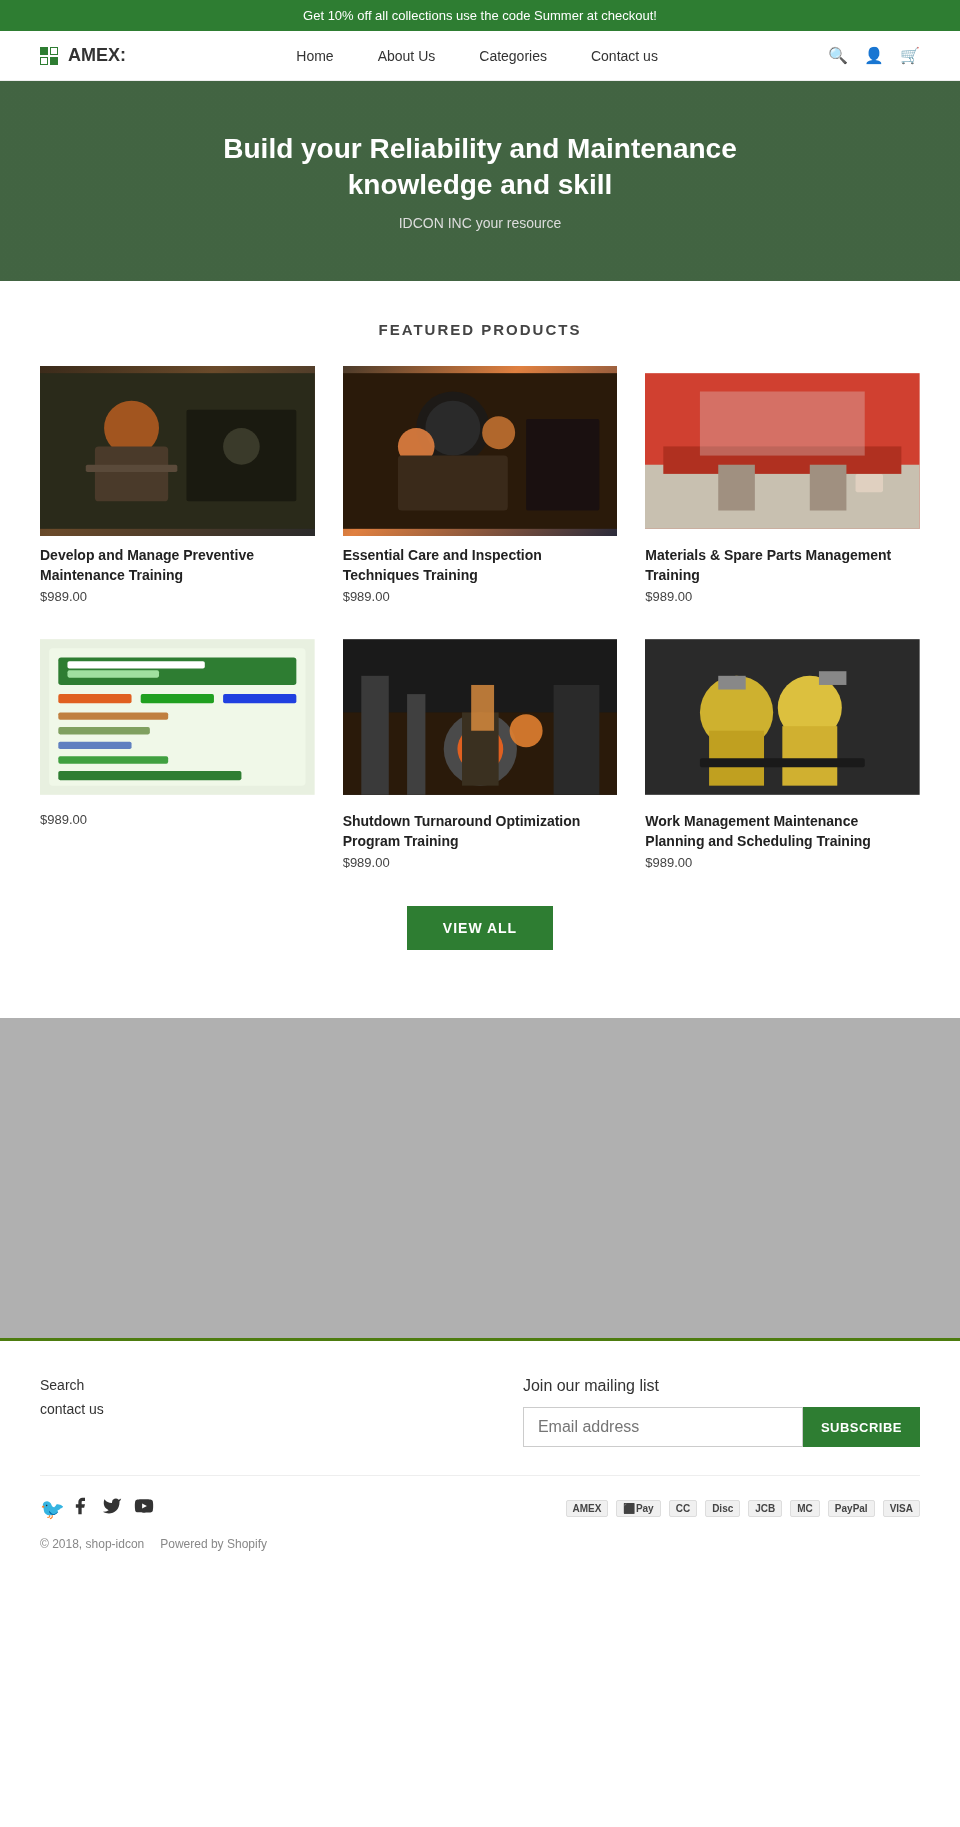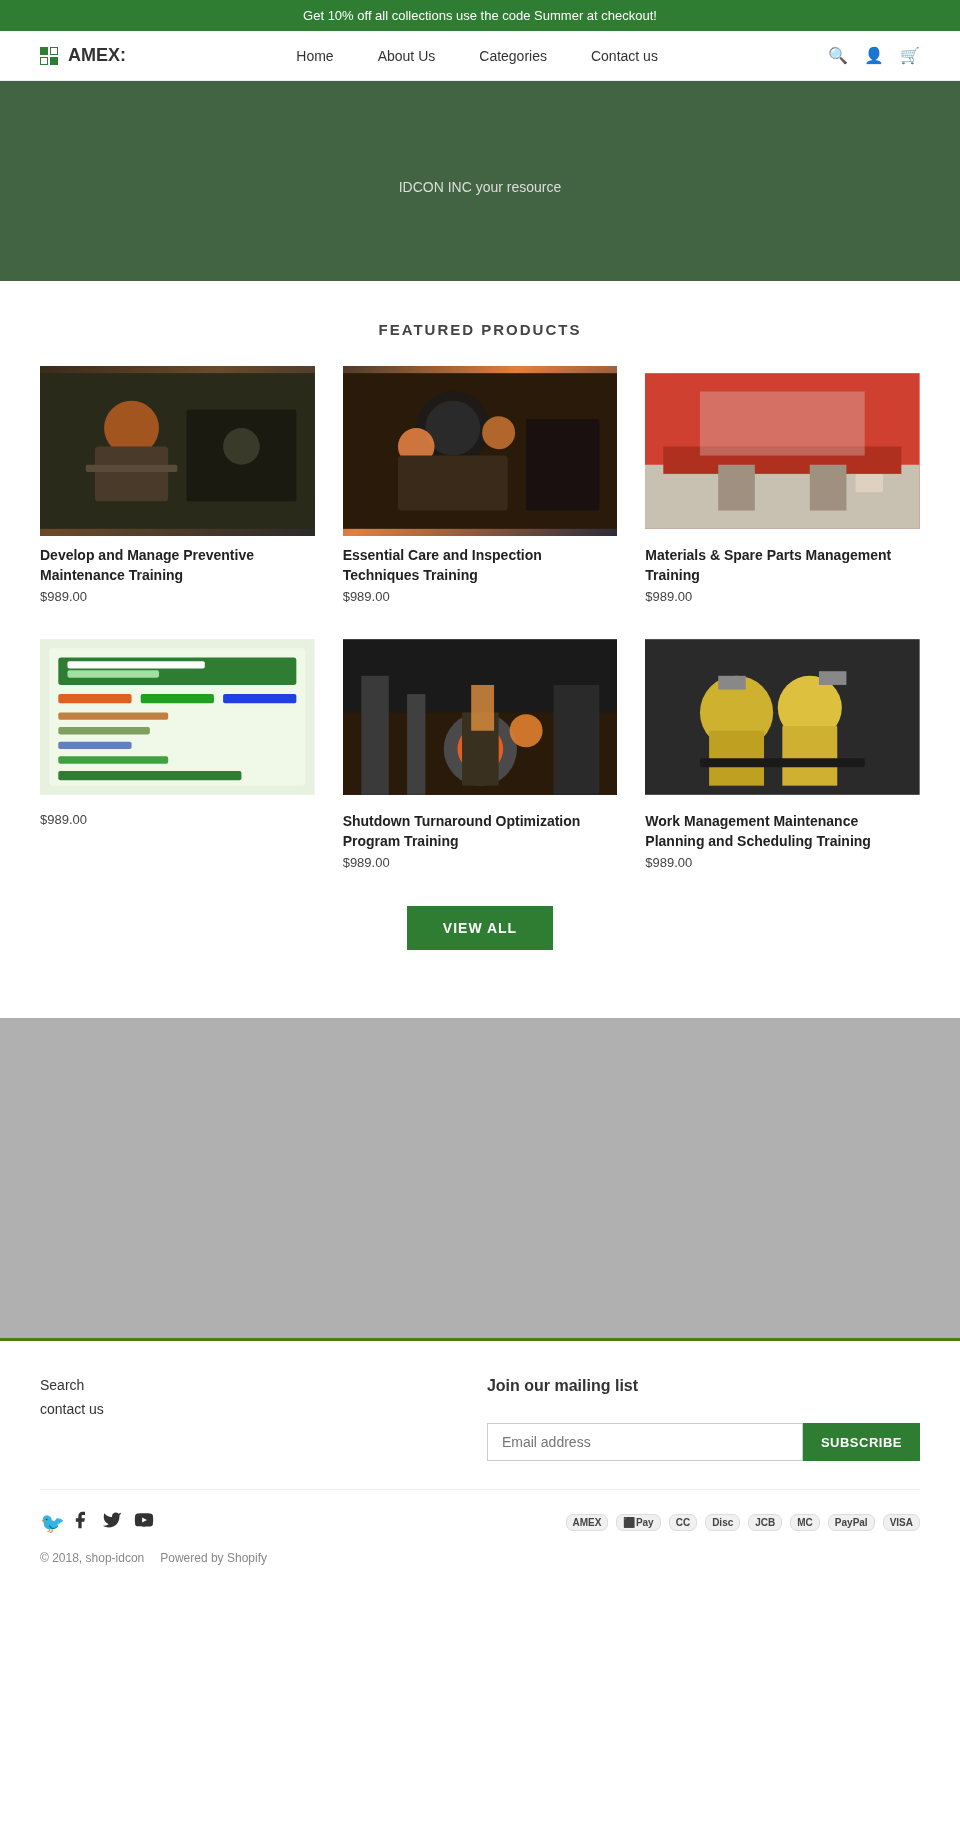--- a/index.html
+++ b/index.html
@@ -167,27 +167,27 @@
       border-top: 3px solid #4d7c0f;
     }
     .footer-top {
       display: flex;
       justify-content: space-between;
       align-items: flex-start;
       margin-bottom: 28px;
     }
     .footer-links { display: flex; flex-direction: column; gap: 8px; }
     .footer-links a { text-decoration: none; color: #333; font-size: 14px; }
-    .footer-mailing h3 { font-size: 16px; font-weight: bold; margin-bottom: 28px; }
+    .footer-mailing h3 { font-size: 16px; font-weight: normal; margin-bottom: 12px; }
     .footer-email-form { display: flex; gap: 0; }
     .footer-email-input {
       border: 1px solid #ccc;
       padding: 10px 14px;
-      font-size: 14px;
-      width: 316px;
+      font-size: 16px;
+      width: 280px;
       outline: none;
     }
     .footer-subscribe-btn {
       background: #2e7d32;
       color: #fff;
       border: none;
       padding: 10px 18px;
       font-size: 13px;
       font-weight: bold;
       cursor: pointer;
@@ -199,21 +199,21 @@
       align-items: center;
       padding-top: 20px;
       border-top: 1px solid #eee;
     }
     .footer-social { display: flex; gap: 12px; }
     .social-icon { font-size: 20px; color: #333; cursor: pointer; }
     .footer-payments { display: flex; gap: 8px; align-items: center; }
     .payment-badge {
       background: #f0f0f0;
       border: 1px solid #ddd;
-      border-radius: 7px;
+      border-radius: 2px;
       padding: 2px 6px;
       font-size: 10px;
       color: #444;
       font-weight: bold;
     }
     .footer-copyright {
       margin-top: 16px;
       font-size: 12px;
       color: #888;
       display: flex;
@@ -248,20 +248,21 @@
   </nav>
   <div class="header-icons">
     <span class="header-icon">🔍</span>
     <span class="header-icon">👤</span>
     <span class="header-icon">🛒</span>
   </div>
 </header>
 
 <section class="hero">
   <div class="hero-bg"></div>
+  <h1>Build your Reliability and Maintenance knowledge and skill</h1>
   <p>IDCON INC your resource</p>
 </section>
 
 <section class="featured-section">
   <h2 class="featured-title">FEATURED PRODUCTS</h2>
   <div class="products-grid">
 
     <div class="product-card">
       <div class="product-img-container img-workers-dark">
         <svg viewBox="0 0 300 170" xmlns="http://www.w3.org/2000/svg">

